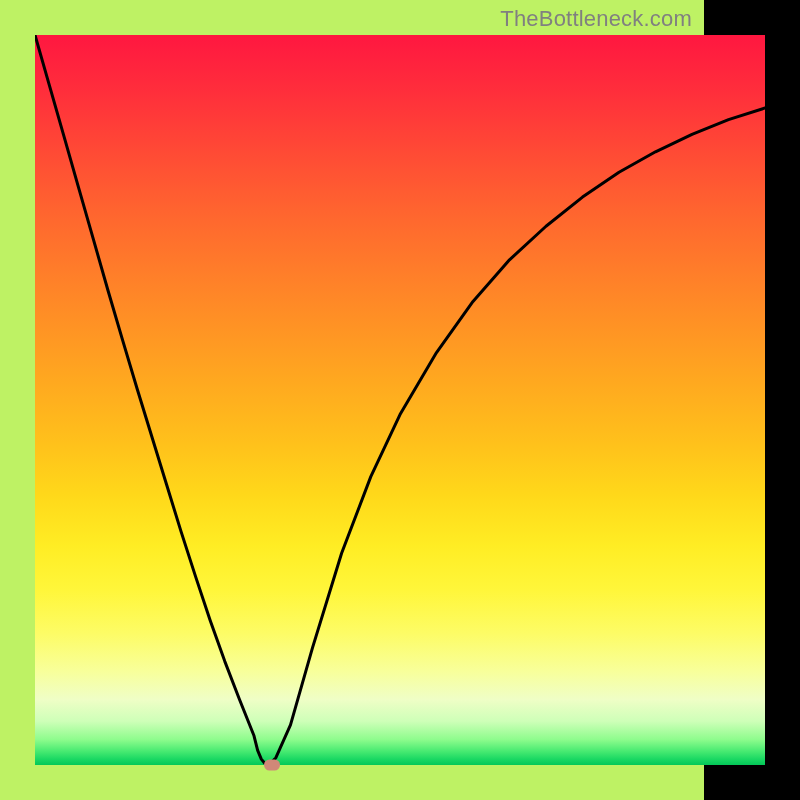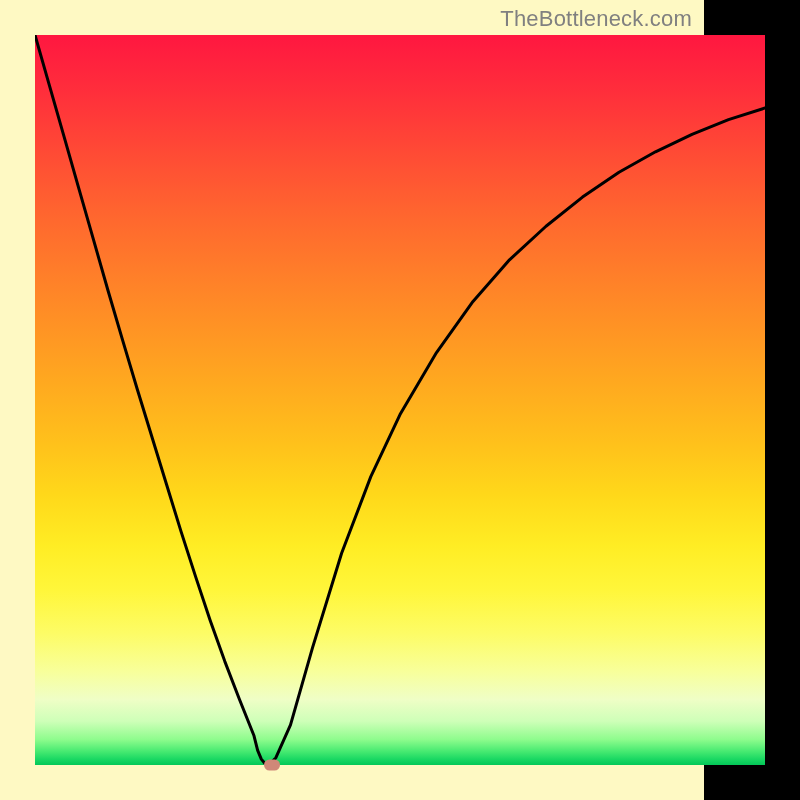--- a/index.html
+++ b/index.html
@@ -10,21 +10,21 @@
     overflow: hidden;
     background: #000;
     font-family: Arial, Helvetica, sans-serif;
   }
   .frame {
     position: absolute;
     top: 0;
     left: 0;
     width: 704px;
     height: 800px;
-    background: #fef9c3;
+    background: #bef264;
   }
   .plot-area {
     position: absolute;
     top: 35px;
     left: 35px;
     width: 730px;
     height: 730px;
     background: linear-gradient(to bottom,
       #ff1740 0%,
       #ff2f3b 8%,

